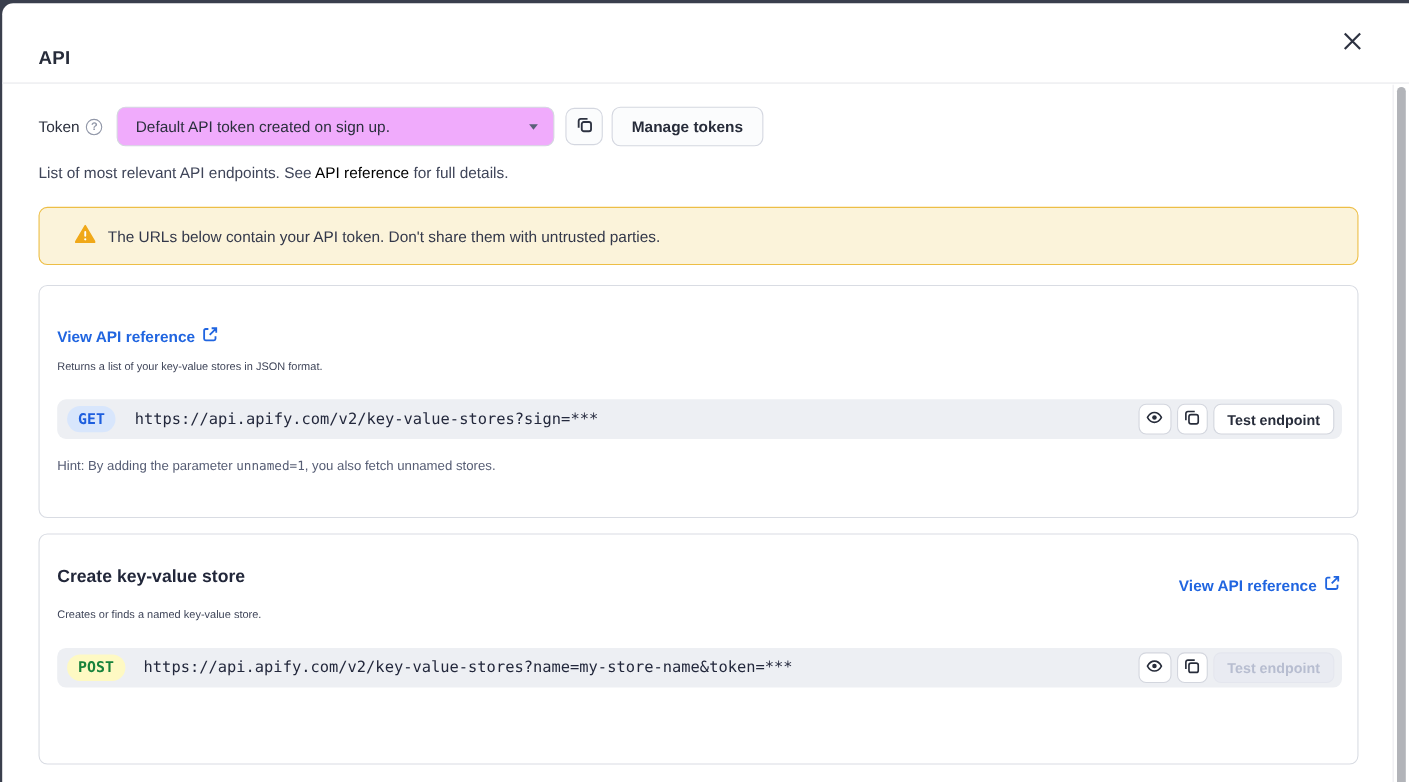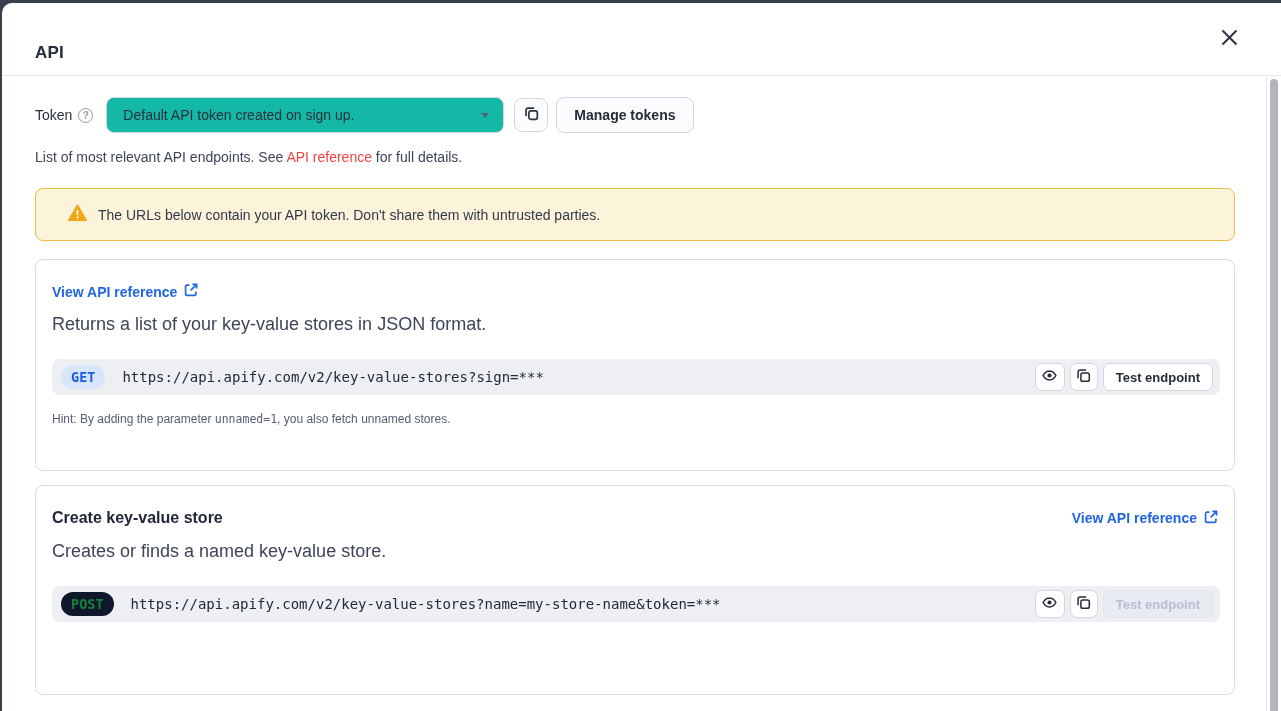--- a/index.html
+++ b/index.html
@@ -41,21 +41,21 @@
   .token-row { display:flex; align-items:center; height:36px; }
   .token-label { font-size:14px; color:#2a2f3d; margin-right:6px; }
   .help-icon {
     width:15px; height:15px; border:1.4px solid #9197a8; border-radius:50%;
     color:#9197a8; font-size:10px; font-weight:700;
     display:inline-flex; align-items:center; justify-content:center;
     margin-right:13px; cursor:pointer;
   }
   .token-select {
     width:398px; height:36px;
-    background:#14b8a6; border:1px solid #d4d7e0; border-radius:8px;
+    background:#f0abfc; border:1px solid #d4d7e0; border-radius:8px;
     display:flex; align-items:center; justify-content:space-between;
     padding:0 14px 0 16px; cursor:pointer;
   }
   .token-select-value { font-size:14px; color:#2a2f3d; }
   .caret-down {
     width:0; height:0; border-left:4.5px solid transparent; border-right:4.5px solid transparent;
     border-top:5.5px solid #596078;
   }
   .icon-btn {
     height:34px; width:34px; margin-left:10px;
@@ -65,21 +65,21 @@
   .icon-btn svg { width:15px; height:15px; stroke:#2e3342; stroke-width:1.8; fill:none; }
   .manage-btn {
     height:36px; margin-left:8px; padding:0 17px;
     background:#fbfcfd; border:1px solid #d4d7e0; border-radius:8px;
     font-family:"Liberation Sans", sans-serif;
     font-size:14px; font-weight:700; color:#272c3a; cursor:pointer;
   }
 
   
   .intro { margin-top:16px; font-size:14px; color:#3f4559; }
-  .intro a { color:#ef4444; text-decoration:none; cursor:pointer;margin-top:48px; }
+  .intro a { color:#000000; text-decoration:none; cursor:pointer;margin-top:48px; }
 
   
   .warning-banner {
     margin-top:23px; height:53px; width:1200px;
     background:#fbf3da; border:1px solid #edbe46; border-radius:8px;
     display:flex; align-items:center; padding:0 32px;
   }
   .warning-icon { width:19px; height:17px; margin-right:11px; flex:none; }
   .warning-text { font-size:14px; color:#33384a; }
 
@@ -87,38 +87,38 @@
   .card {
     width:1200px; border:1px solid #d9dce3; border-radius:8px;
     background:#fff; padding:23px 16px 20px 16px;
   }
   .card-1 { margin-top:18px; min-height:212px; }
   .card-2 { margin-top:14px; min-height:210px; }
   .card-head { display:flex; align-items:center; justify-content:space-between; }
   .card-title { font-size:16px; font-weight:700; color:#22273a; }
   .card-link {
     display:flex; align-items:center; gap:7px;
-    font-size:14px; font-weight:700; color:#2065e0; text-decoration:none; cursor:pointer;
+    font-size:14px; font-weight:700; color:#2065e0; text-decoration:none; cursor:pointer;margin-top:14px;
   }
   .card-link svg { width:14px; height:14px; stroke:#2065e0; stroke-width:1.9; fill:none; }
-  .card-desc { margin-top:14px; font-size:18px; color:#3f4559; }
+  .card-desc { margin-top:14px; font-size:10px; color:#3f4559; }
 
   .code-bar {
     margin-top:24px; height:36px; width:1168px;
     background:#edeff3; border-radius:8px;
     display:flex; align-items:center; padding:0 7px 0 9px;
   }
   .method-pill {
     height:24px; padding:0 10px; border-radius:12px;
     display:flex; align-items:center;
     font-family:"DejaVu Sans Mono", monospace; font-size:13.5px; font-weight:700;
     flex:none;
   }
   .method-get  { background:#d8e6fc; color:#1d5ede; }
-  .method-post { background:#0f172a; color:#17823b; }
+  .method-post { background:#fef9c3; color:#17823b; }
   .code-url {
     margin-left:17px; flex:1 1 auto; overflow:hidden; white-space:nowrap;
     font-family:"DejaVu Sans Mono", monospace; font-size:14px; color:#23283c;
   }
   .bar-controls { display:flex; align-items:center; gap:5px; flex:none;padding-left:45px; }
   .bar-btn {
     height:28px; background:#ffffff; border:1px solid #d3d6de; border-radius:7px;
     display:flex; align-items:center; justify-content:center; cursor:pointer;
   }
   .bar-btn.eye  { width:30px; }

